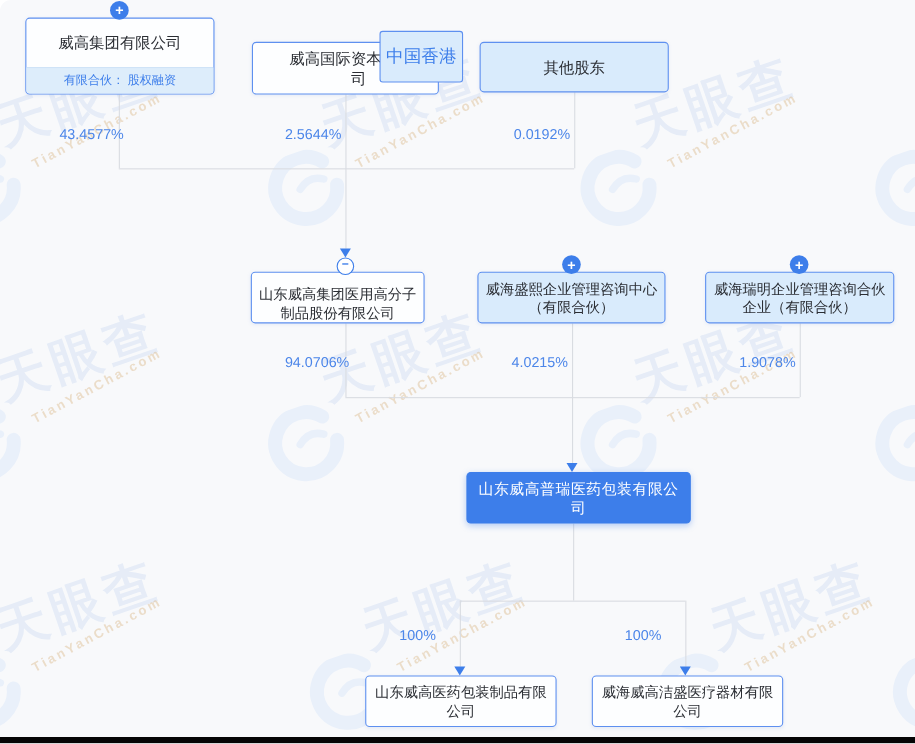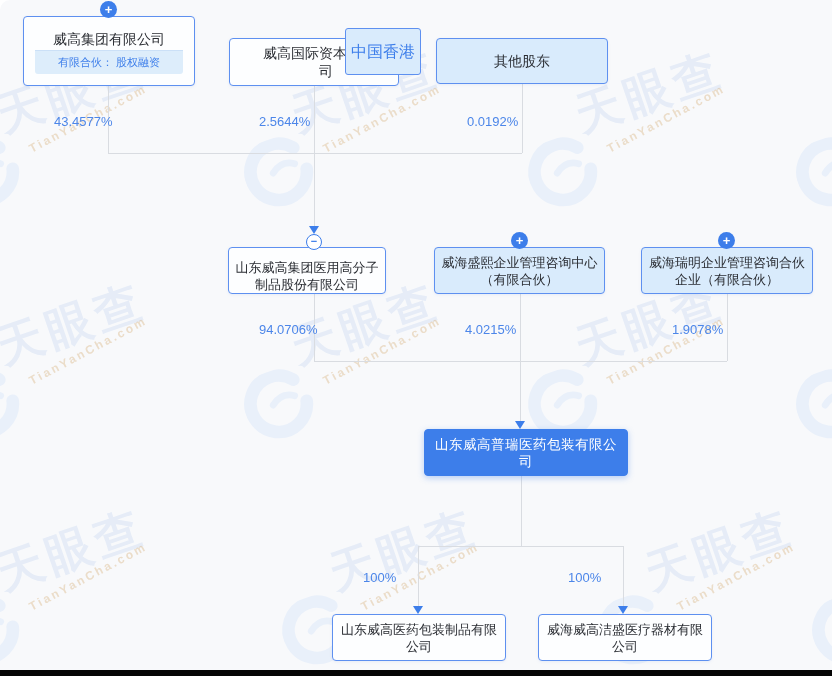--- a/index.html
+++ b/index.html
@@ -33,21 +33,21 @@
          border-top:8px solid var(--accent);}
   
   .node{
     position:absolute;z-index:2;border:1px solid var(--border);border-radius:4px;
     background:#FDFEFF;color:var(--ink);display:flex;align-items:center;justify-content:center;
     text-align:center;cursor:pointer;box-shadow:0 1px 3px rgba(90,130,210,0.10);
   }
   .node .nm{font-size:13px;line-height:17px;padding:0 5px;}
   .node.single .nm{font-size:14px;line-height:18px;}
   .node.fill{background:var(--lightfill);}
-  .node.col{flex-direction:column;align-items:stretch;padding:11px;}
+  .node.col{flex-direction:column;align-items:stretch;padding:0;}
   .node .titlearea{flex:1;display:flex;align-items:center;justify-content:center;font-size:14px;}
   .node .strip{
     height:24px;background:var(--stripfill);border-top:1px solid #CBE0F7;
     color:var(--accent);font-size:11px;line-height:23px;text-align:center;
     border-radius:0 0 3px 3px;
   }
   .node.focal{
     background:var(--accent);border-color:var(--accent);color:#fff;
     box-shadow:0 2px 6px rgba(61,126,234,0.35);
   }

